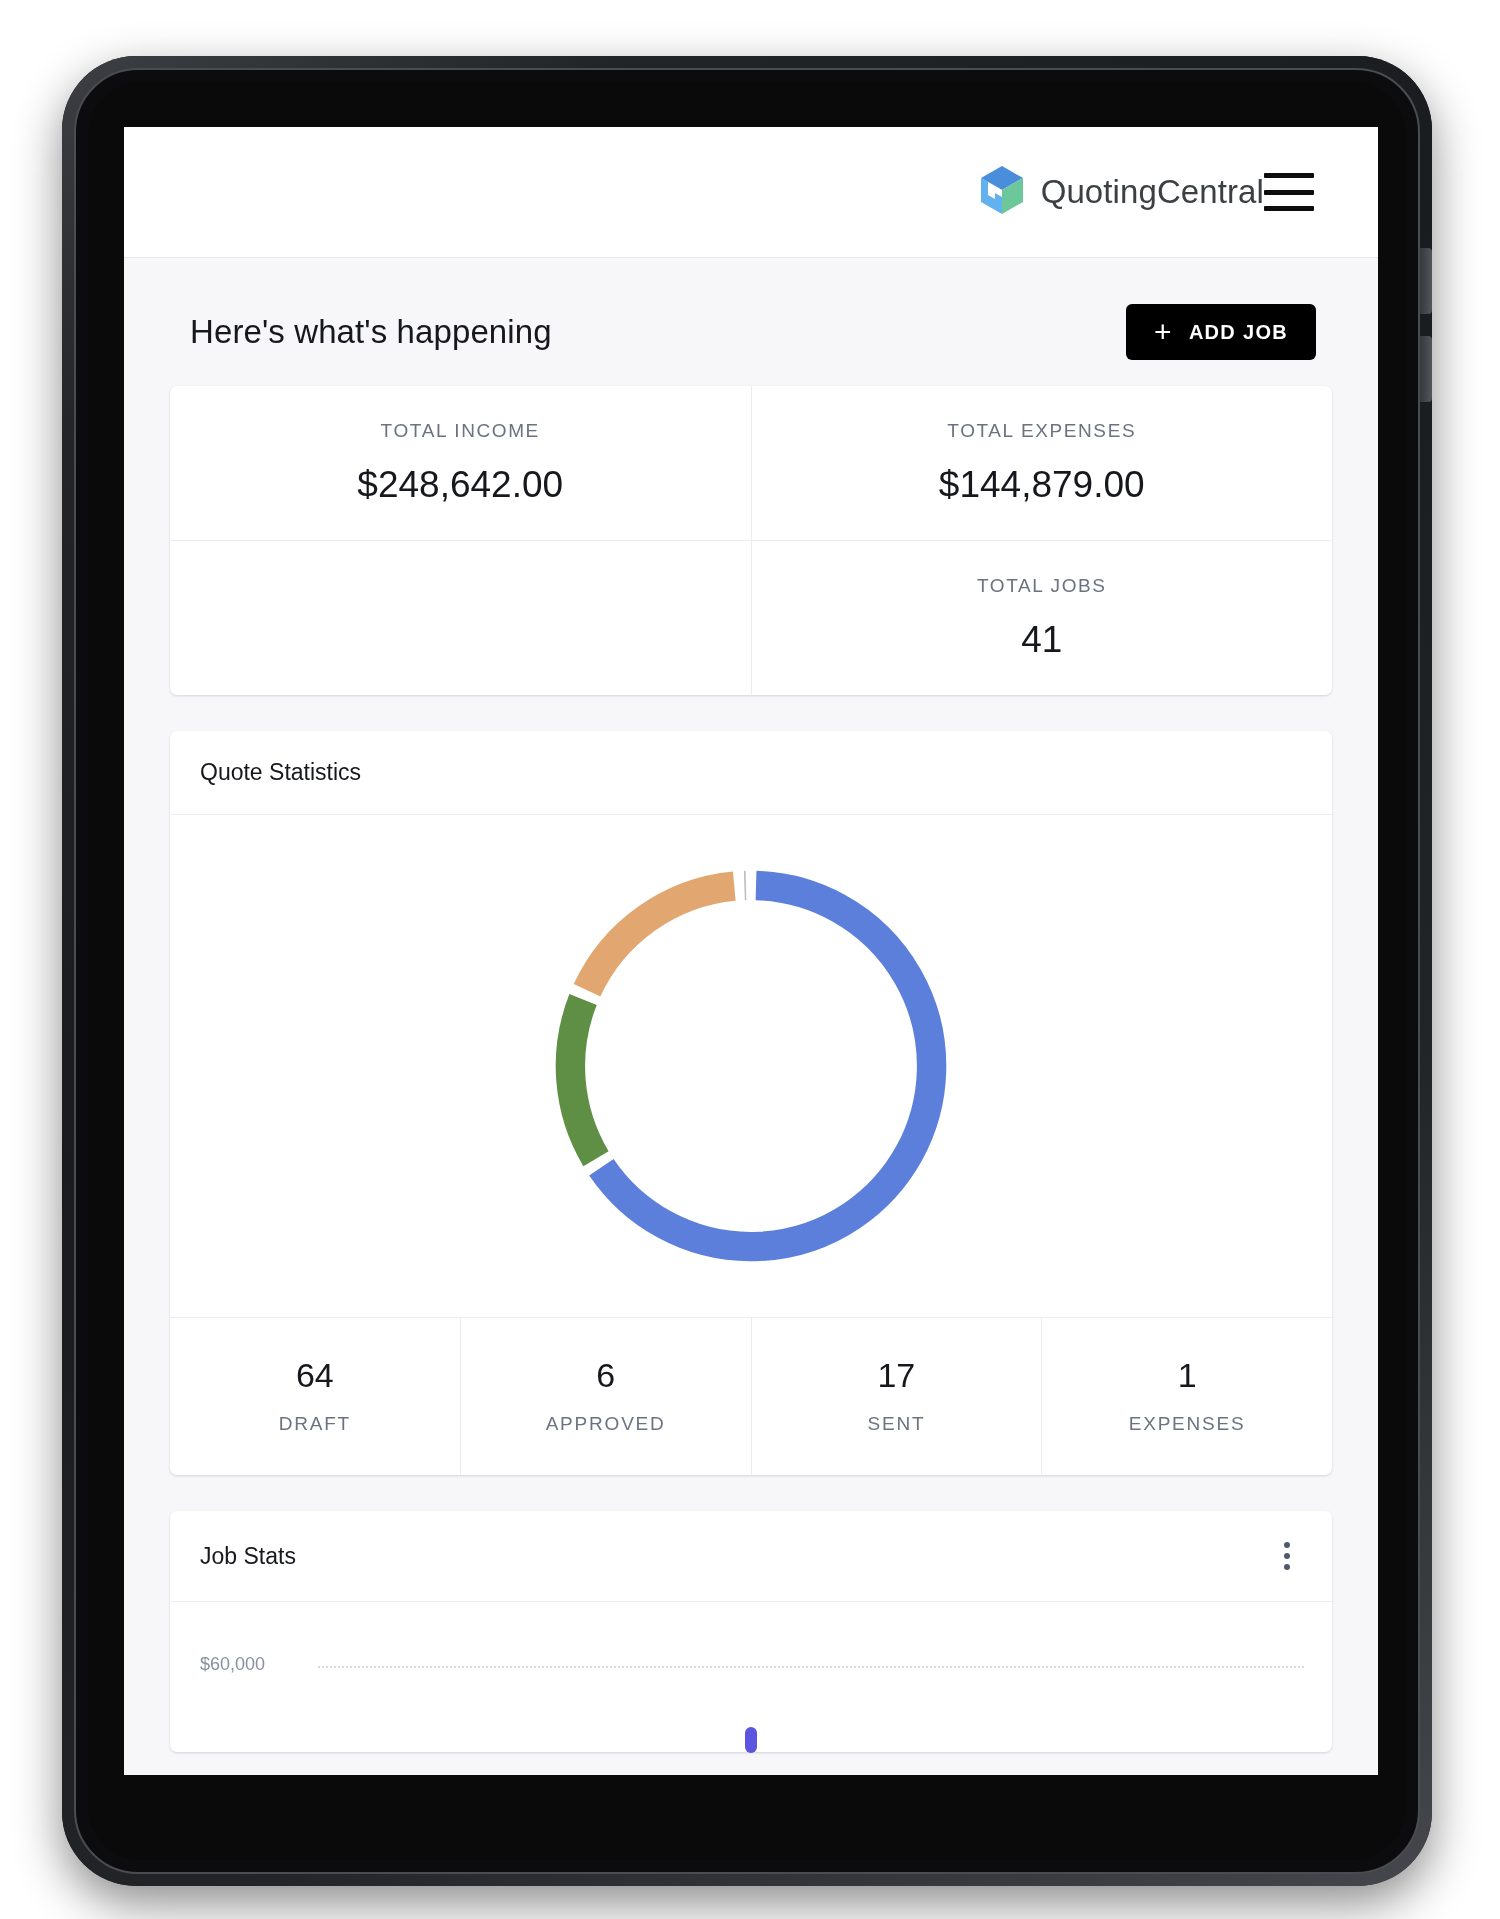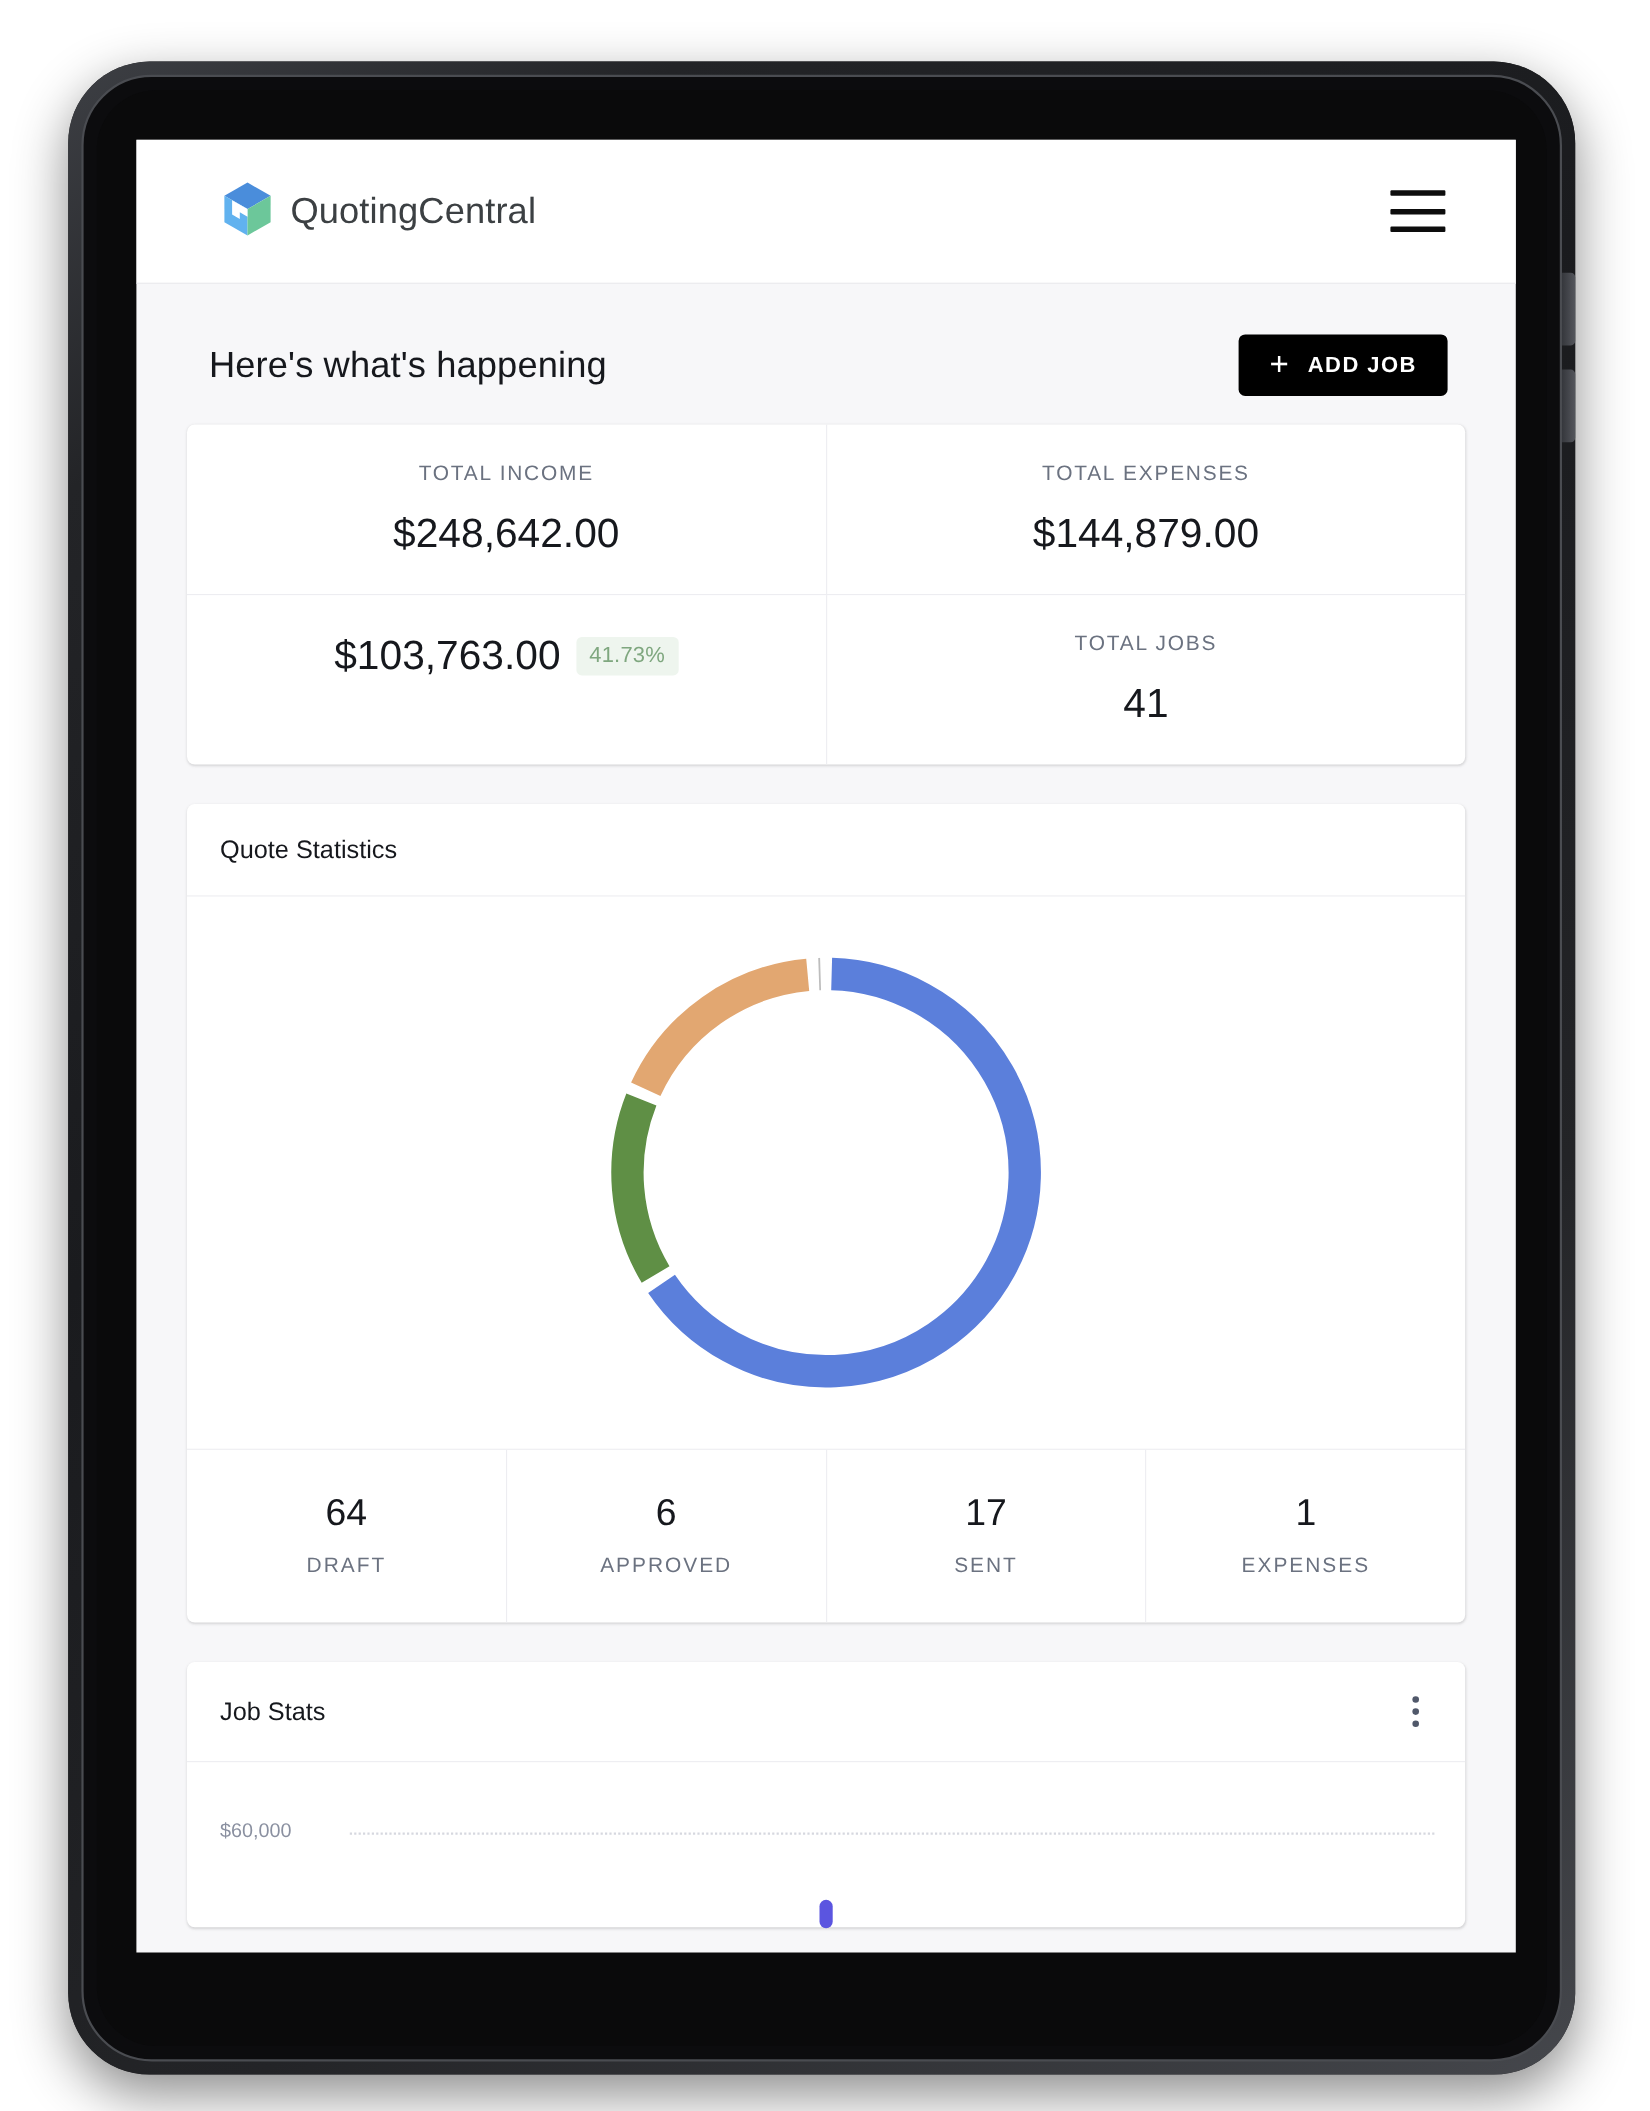--- a/index.html
+++ b/index.html
@@ -85,21 +85,21 @@
     overflow: hidden;
   }
 
   
   .appbar {
     height: 131px;
     background: #ffffff;
     border-bottom: 1px solid #e8e8ec;
     display: flex;
     align-items: center;
-    justify-content: space-between;
+    justify-content: flex-end;
     padding: 0 42px 0 78px;
   }
   .brand { display: flex; align-items: center; gap: 16px; }
   .brand-name {
     font-size: 33px;
     color: #3c4043;
     letter-spacing: .1px;
   }
   .hamburger {
     width: 50px; height: 38px;
@@ -302,24 +302,20 @@
           </div>
           <div class="summary-cell">
             <div class="summary-label">TOTAL EXPENSES</div>
             <div class="summary-value">
               <span>$144,879.00</span>
             </div>
           </div>
         </div>
         <div class="summary-row">
           <div class="summary-cell">
-            <div class="summary-value">
-              <span>$103,763.00</span>
-              <span class="pct-badge">41.73%</span>
-            </div>
           </div>
           <div class="summary-cell">
             <div class="summary-label">TOTAL JOBS</div>
             <div class="summary-value">
               <span>41</span>
             </div>
           </div>
         </div>
       </div>
 

